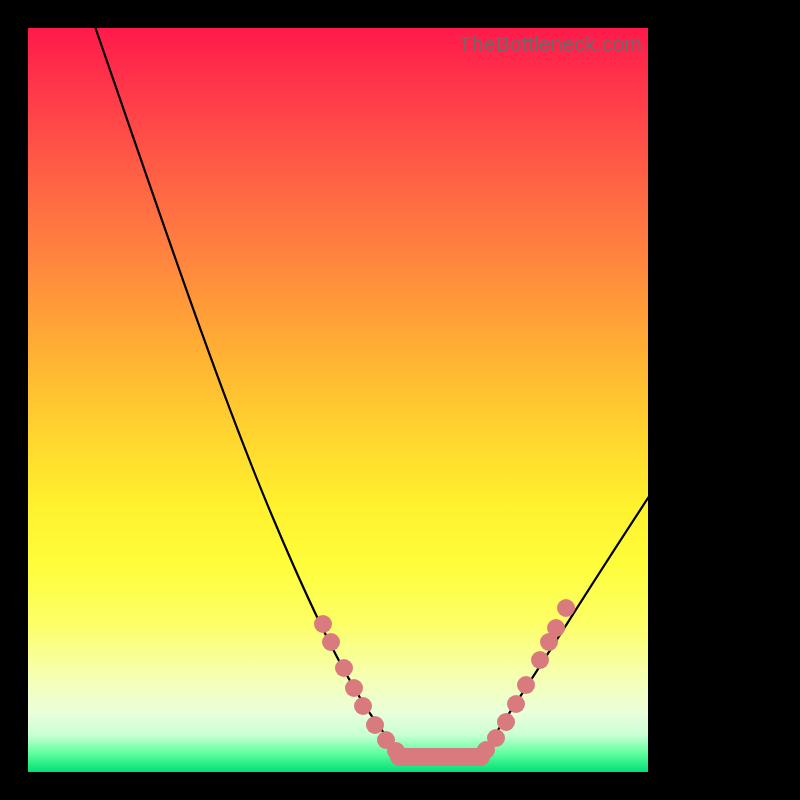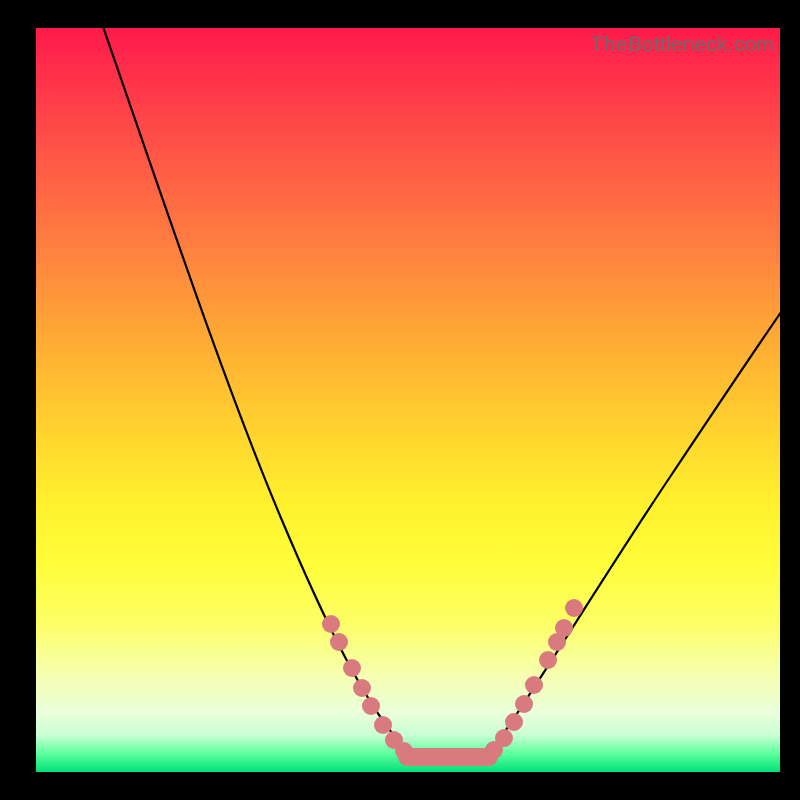--- a/index.html
+++ b/index.html
@@ -14,23 +14,23 @@
   .frame {
     position: absolute;
     left: 0;
     top: 0;
     width: 800px;
     height: 800px;
     background: #000;
   }
   .plot {
     position: absolute;
-    left: 36px;
+    left: 28px;
     top: 28px;
-    width: 744px;
+    width: 620px;
     height: 744px;
     overflow: hidden;
   }
   .gradient {
     position: absolute;
     left: 0;
     top: 0;
     width: 744px;
     height: 744px;
     background: linear-gradient(

